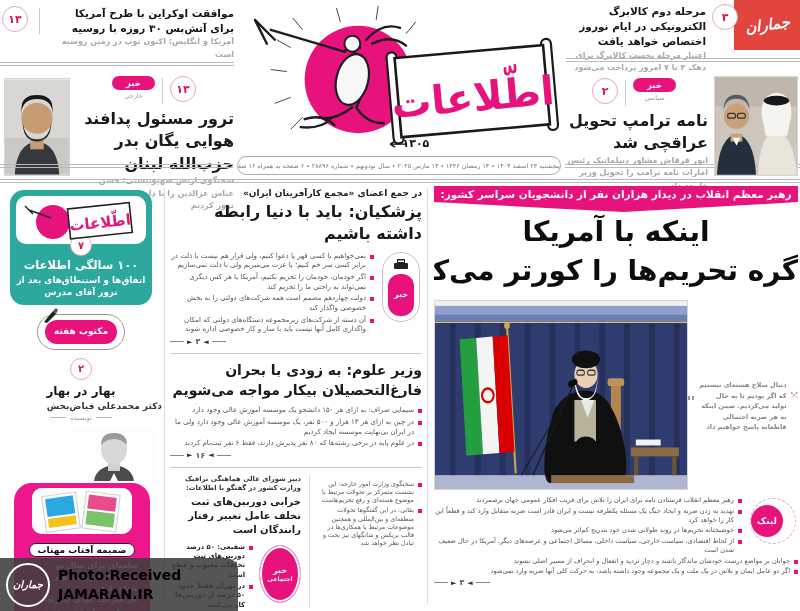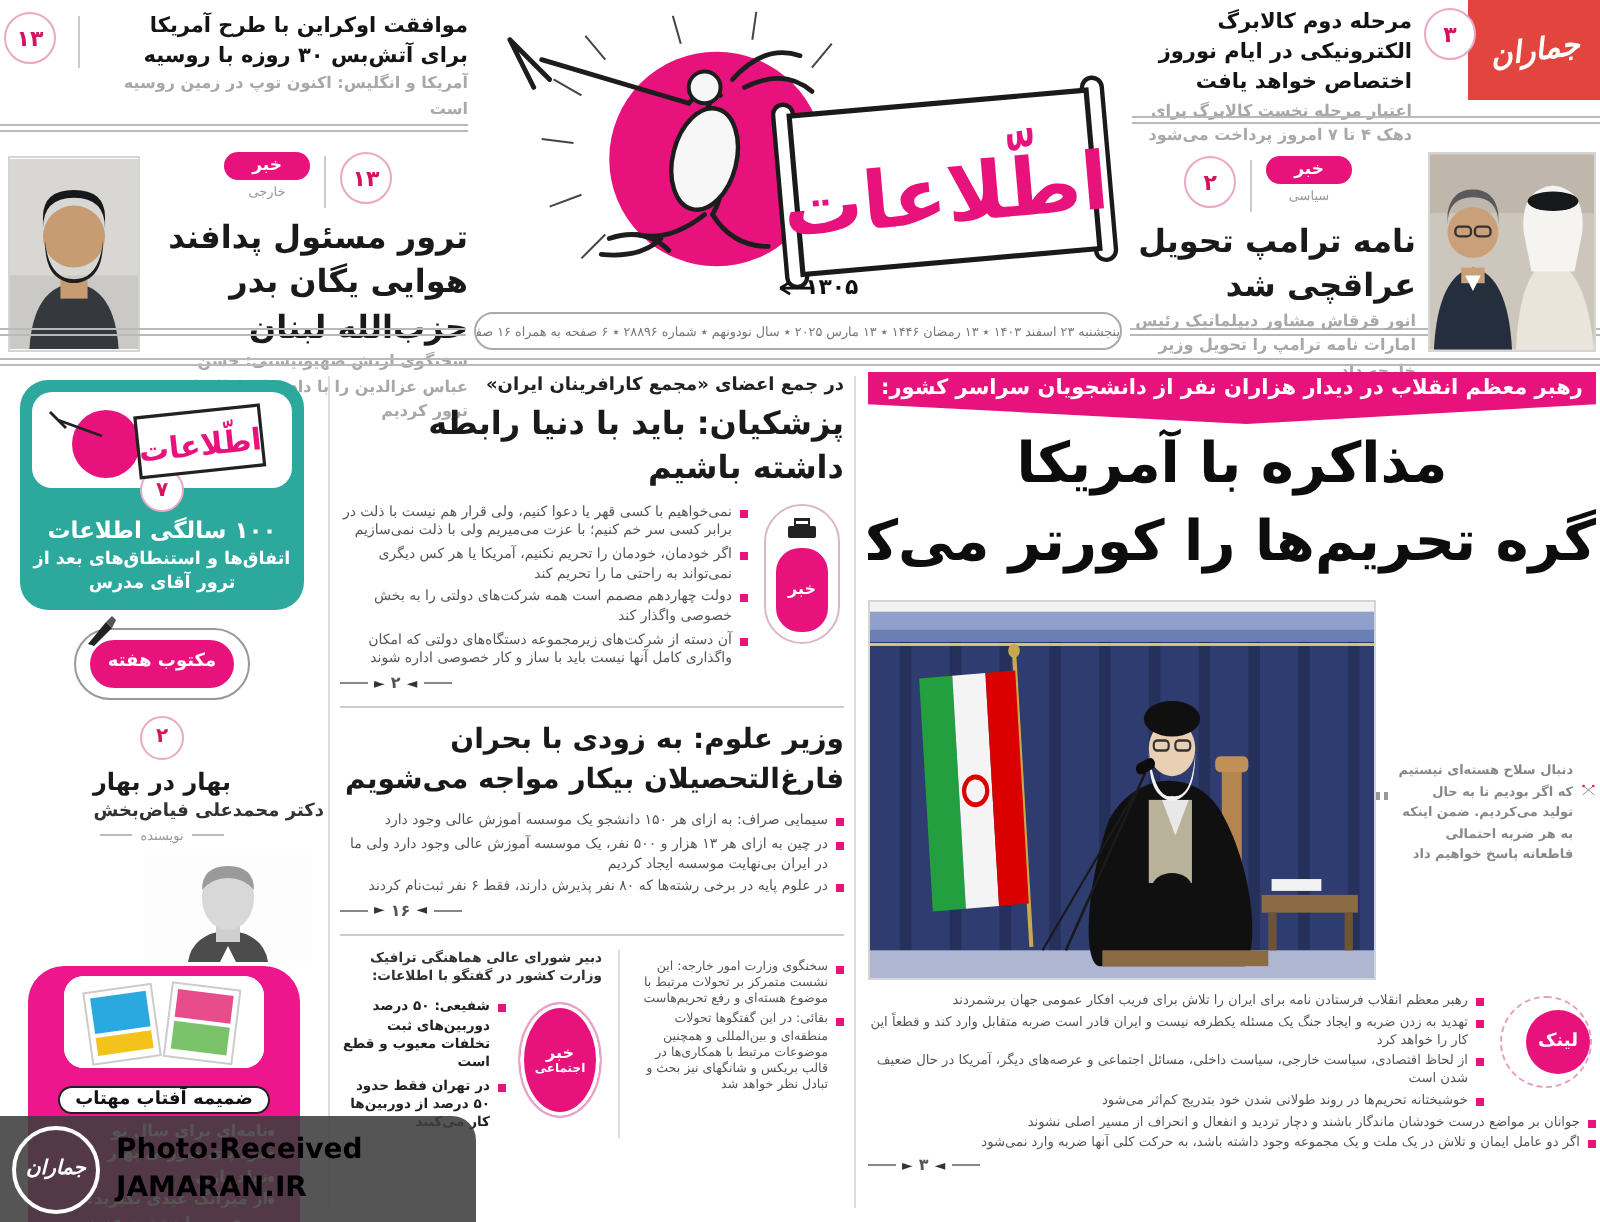--- a/index.html
+++ b/index.html
@@ -57,21 +57,21 @@
       text-align:center;white-space:nowrap;overflow:hidden;
       clip-path:polygon(0 0,100% 0,100% 62%,52% 100%,0 62%);}
   .lead-h{font-size:28px;font-weight:bold;text-align:center;line-height:1.4;letter-spacing:-1px;color:#0d0d0d;white-space:nowrap;}
   .lead-body{display:flex;margin-top:10px;height:190px;}
   .quote-col{flex:0 0 60px;display:flex;align-items:center;}
   .quote-text{font-size:6.5px;color:#888;line-height:1.6;text-align:right;margin-top:22px;padding:0 3px;font-weight:bold;}
   .orn{width:34px;height:4px;margin-top:6px;background:repeating-linear-gradient(90deg,#999 0 2px,transparent 2px 4px);}
   .lead-photo{flex:1;height:190px;}
   .lead-bullets{margin-top:6px;}
   .stamp-link{float:right;width:44px;height:44px;border:1px dashed #e89ec2;border-radius:50%;margin:2px 2px 4px 8px;
-      display:flex;align-items:center;justify-content:flex-start;font-weight:bold;}
+      display:flex;align-items:center;justify-content:flex-end;font-weight:bold;}
   .stamp-link b{width:32px;height:32px;background:#e8127c;border-radius:50%;color:#fff;font-size:9px;
       display:flex;align-items:center;justify-content:center;}
   .lead .blt .bt{font-size:6.6px;line-height:1.32;}
   .lead-marker{margin-top:2px;justify-content:flex-start;direction:ltr;}
   
   .midcol{left:170px;top:188px;width:252px;height:420px;overflow:hidden;}
   .kicker{font-size:9px;font-weight:bold;color:#222;text-align:right;}
   .a1-hl{font-size:16px;font-weight:bold;line-height:1.4;margin-top:3px;text-align:right;}
   .a-body{margin-top:6px;overflow:hidden;}
   .stamp-news{float:right;width:38px;height:70px;border:1px solid #d9b7c8;border-radius:19px;margin:0 2px 4px 8px;
@@ -240,21 +240,21 @@
     <div class="s2-hl">نامه ترامپ تحویل عراقچی شد</div>
     <div class="sub">انور قرقاش مشاور دیپلماتیک رئیس امارات نامه ترامپ را تحویل وزیر خارجه داد</div>
   </div>
 
   <div class="abs rule2 rule-full"></div>
   <div class="abs vd vd1"></div>
   <div class="abs vd vd2"></div>
 
   <div class="abs lead">
     <div class="lead-kicker">رهبر معظم انقلاب در دیدار هزاران نفر از دانشجویان سراسر کشور:</div>
-    <div class="lead-h">مذاکره با آمریکا</div>
+    <div class="lead-h">اینکه با آمریکا</div>
     <div class="lead-h">گره تحریم‌ها را کورتر می‌کند</div>
     <div class="lead-body">
       <div class="quote-col">
         <svg width="38" height="26" viewBox="0 0 38 26">
           <line x1="6" y1="24" x2="30" y2="4" stroke="#666" stroke-width="1.6"></line>
           <line x1="32" y1="24" x2="8" y2="4" stroke="#666" stroke-width="1.6"></line>
           <circle cx="30" cy="4" r="3" fill="#e8127c"></circle>
             <circle cx="8" cy="4" r="3" fill="#e8127c"></circle>
         </svg>
         <div class="quote-text">دنبال سلاح هسته‌ای نیستیم که اگر بودیم تا به حال تولید می‌کردیم. ضمن اینکه به هر ضربه احتمالی قاطعانه پاسخ خواهیم داد</div>
@@ -318,25 +318,25 @@
           <div class="blt">
             <span class="sq"></span>
             <span class="bt">رهبر معظم انقلاب فرستادن نامه برای ایران را تلاش برای فریب افکار عمومی جهان برشمردند</span>
           </div>
           <div class="blt">
             <span class="sq"></span>
             <span class="bt">تهدید به زدن ضربه و ایجاد جنگ یک مسئله یکطرفه نیست و ایران قادر است ضربه متقابل وارد کند و قطعاً این کار را خواهد کرد</span>
           </div>
           <div class="blt">
             <span class="sq"></span>
+            <span class="bt">خوشبختانه تحریم‌ها در روند طولانی شدن خود بتدریج کم‌اثر می‌شود</span>
+          </div>
+          <div class="blt">
+            <span class="sq"></span>
             <span class="bt">از لحاظ اقتصادی، سیاست خارجی، سیاست داخلی، مسائل اجتماعی و عرصه‌های دیگر، آمریکا در حال ضعیف شدن است</span>
-          </div>
-          <div class="blt">
-            <span class="sq"></span>
-            <span class="bt">خوشبختانه تحریم‌ها در روند طولانی شدن خود بتدریج کم‌اثر می‌شود</span>
           </div>
           <div class="blt">
             <span class="sq"></span>
             <span class="bt">جوانان بر مواضع درست خودشان ماندگار باشند و دچار تردید و انفعال و انحراف از مسیر اصلی نشوند</span>
           </div>
           <div class="blt">
             <span class="sq"></span>
             <span class="bt">اگر دو عامل ایمان و تلاش در یک ملت و یک مجموعه وجود داشته باشد، به حرکت کلی آنها ضربه وارد نمی‌شود</span>
           </div>
         </div>
@@ -423,20 +423,21 @@
             </div>
             <div class="blt">
               <span class="sq"></span>
               <span class="bt">بقائی: در این گفتگوها تحولات منطقه‌ای و بین‌المللی و همچنین موضوعات مرتبط با همکاری‌ها در قالب بریکس و شانگهای نیز بحث و تبادل نظر خواهد شد</span>
             </div>
           </div>
 
       </div>
       <div class="khar">
         <div class="khar-kick">دبیر شورای عالی هماهنگی ترافیک وزارت کشور در گفتگو با اطلاعات:</div>
+        <div class="khar-hl">خرابی دوربین‌های ثبت تخلف عامل تغییر رفتار رانندگان است</div>
         <div class="a-body">
           <div class="stamp-soc">
             <i>خبر</i>
             <em>اجتماعی</em>
           </div>
           <div class="bold-list">
               <div class="blt">
                 <span class="sq"></span>
                 <span class="bt">شفیعی: ۵۰ درصد دوربین‌های ثبت تخلفات معیوب و قطع است</span>
               </div>

